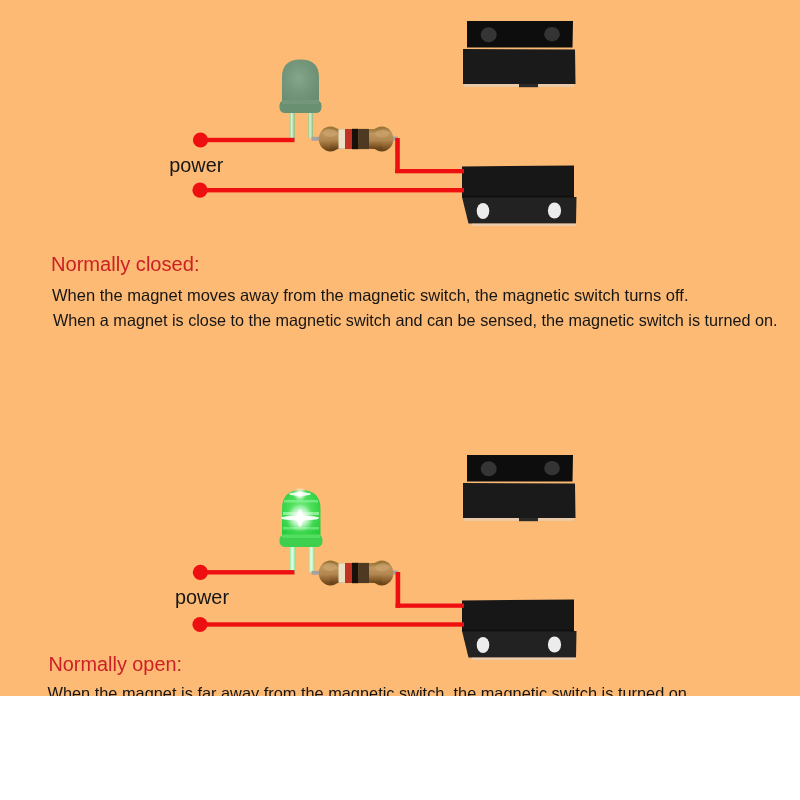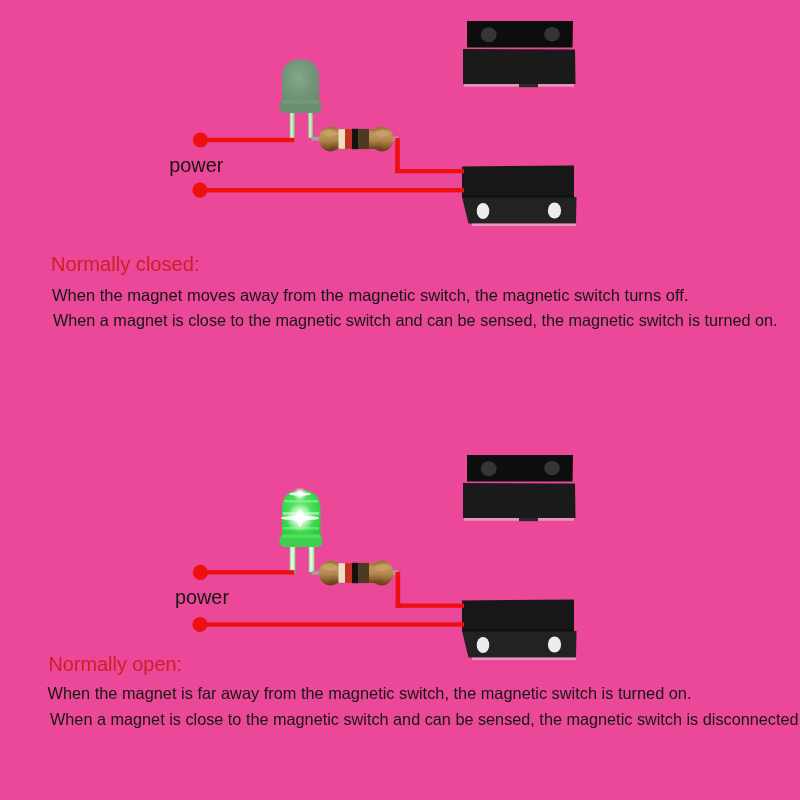--- a/index.html
+++ b/index.html
@@ -1,16 +1,16 @@
 <!DOCTYPE html>
 <html><head>
 <meta charset="utf-8">
 <style>
   html,body{margin:0;padding:0;background:#fff;}
-  #page{position:relative;width:800px;height:800px;background:#ec4899;overflow:hidden;
+  #page{position:relative;width:800px;height:696px;background:#fdba74;overflow:hidden;
         font-family:"Liberation Sans", sans-serif;}
   svg{position:absolute;left:0;top:0;}
 </style>
 </head>
 <body>
 <div id="page">
 <svg width="800" height="800" viewBox="0 0 800 800">
 <defs>
 
   <radialGradient id="dullDome" cx="45%" cy="42%" r="65%">

